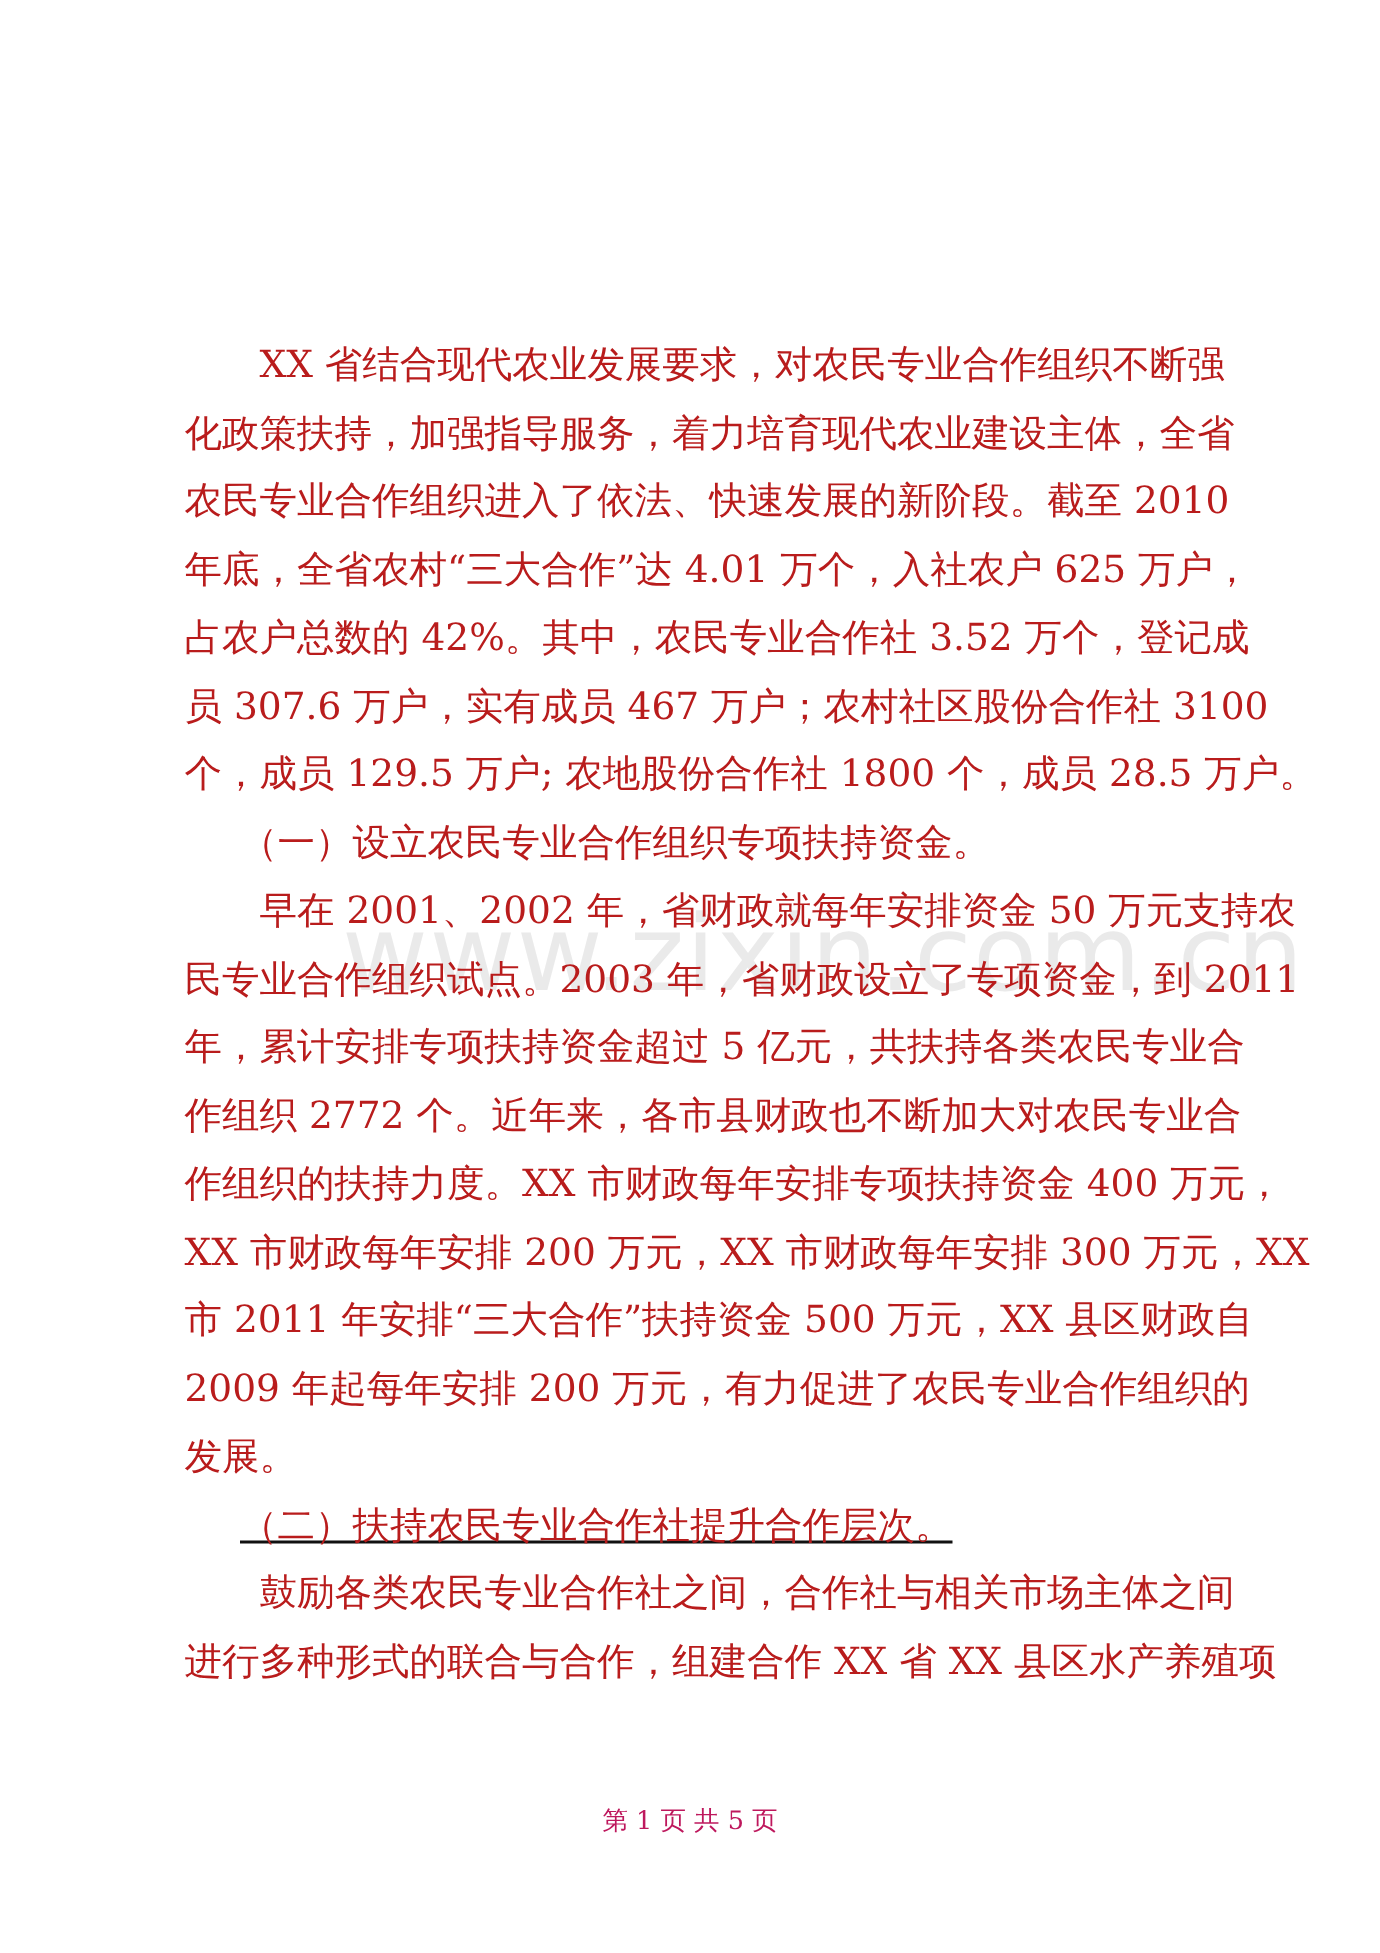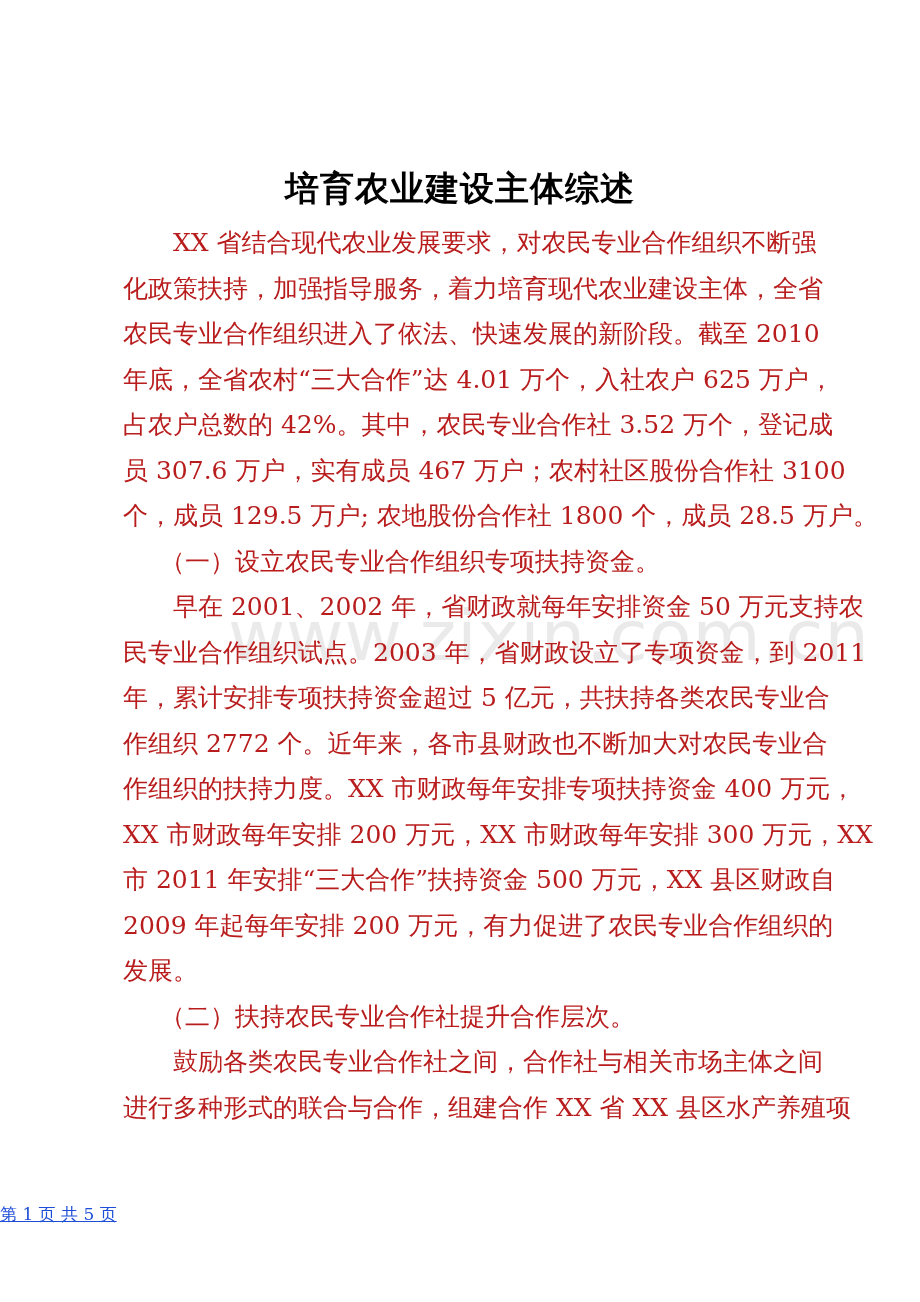--- a/index.html
+++ b/index.html
@@ -26,32 +26,31 @@
     .line.last { text-align-last: left; }
     .line.indent { padding-left: 50px; }
     .heading-line { padding-left: 37px; text-align-last: left; }
     .watermark {
       position: absolute; left: 228px; top: 596px; width: 470px; height: 80px;
       font-family: "DejaVu Sans", "Liberation Sans", sans-serif;
       font-size: 70px; line-height: 80px; color: rgba(160,160,160,0.22);
       letter-spacing: 1px; white-space: nowrap; pointer-events: none;
     }
     .footer {
-      position: absolute; left: 0; top: 1200px; width: 920px; text-align: left;
-      font-size: 17px; line-height: 28px; color: #1d4ed8; text-decoration: underline;
+      position: absolute; left: 0; top: 1200px; width: 920px; text-align: center;
+      font-size: 17px; line-height: 28px; color: #be185d;
     }
   </style>
 </head>
 <body>
 
 <div class="page">
 
   <div class="watermark">www.zixin.com.cn</div>
 
-  <h1 class="title" style="margin:0;">培育农业建设主体综述</h1>
 
   <div class="body-text">
 
     <p style="margin:0;">
       <span class="line indent">XX 省结合现代农业发展要求，对农民专业合作组织不断强</span>
       <span class="line">化政策扶持，加强指导服务，着力培育现代农业建设主体，全省</span>
       <span class="line">农民专业合作组织进入了依法、快速发展的新阶段。截至 2010</span>
       <span class="line">年底，全省农村“三大合作”达 4.01 万个，入社农户 625 万户，</span>
       <span class="line">占农户总数的 42%。其中，农民专业合作社 3.52 万个，登记成</span>
       <span class="line">员 307.6 万户，实有成员 467 万户；农村社区股份合作社 3100</span>
@@ -67,21 +66,21 @@
       <span class="line">民专业合作组织试点。2003 年，省财政设立了专项资金，到 2011</span>
       <span class="line">年，累计安排专项扶持资金超过 5 亿元，共扶持各类农民专业合</span>
       <span class="line">作组织 2772 个。近年来，各市县财政也不断加大对农民专业合</span>
       <span class="line">作组织的扶持力度。XX 市财政每年安排专项扶持资金 400 万元，</span>
       <span class="line">XX 市财政每年安排 200 万元，XX 市财政每年安排 300 万元，XX</span>
       <span class="line">市 2011 年安排“三大合作”扶持资金 500 万元，XX 县区财政自</span>
       <span class="line">2009 年起每年安排 200 万元，有力促进了农民专业合作组织的</span>
       <span class="line last">发展。</span>
     </p>
 
-    <p style="margin:0;">
+    <p style="margin:0;text-decoration:underline;">
       <span class="line heading-line">（二）扶持农民专业合作社提升合作层次。</span>
     </p>
 
     <p style="margin:0;">
       <span class="line indent">鼓励各类农民专业合作社之间，合作社与相关市场主体之间</span>
       <span class="line">进行多种形式的联合与合作，组建合作 XX 省 XX 县区水产养殖项</span>
     </p>
 
   </div>
 

